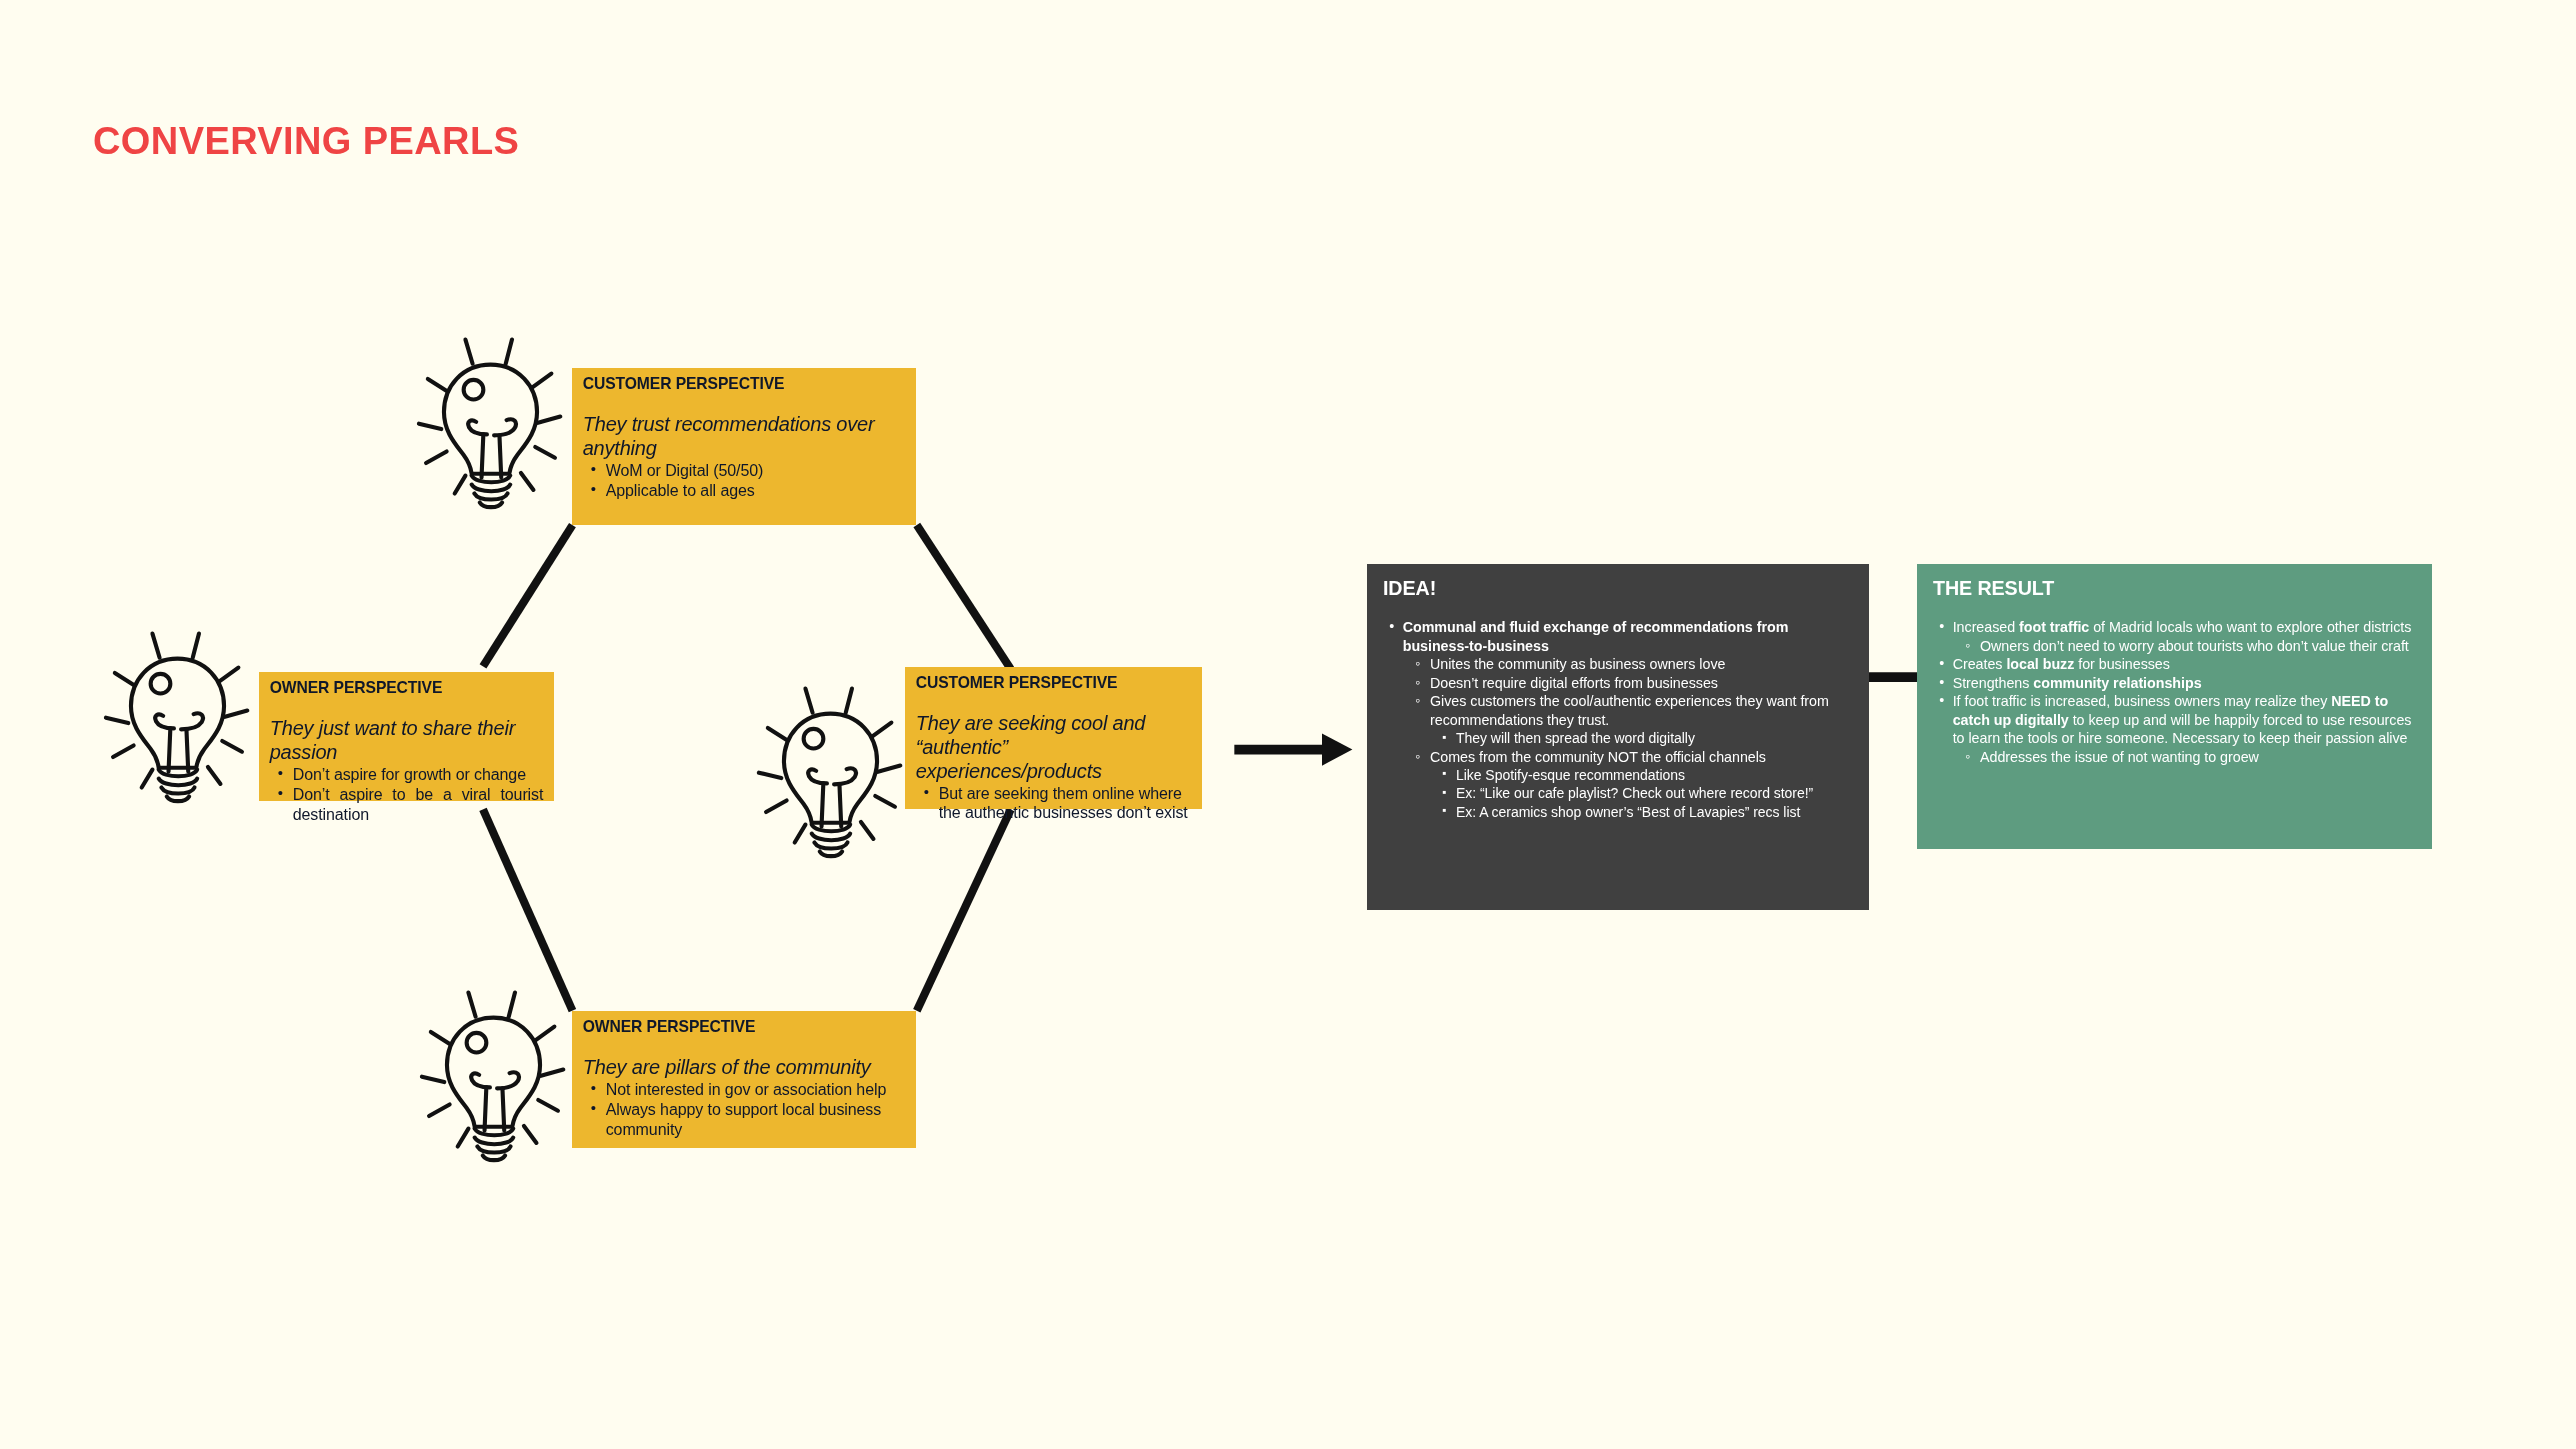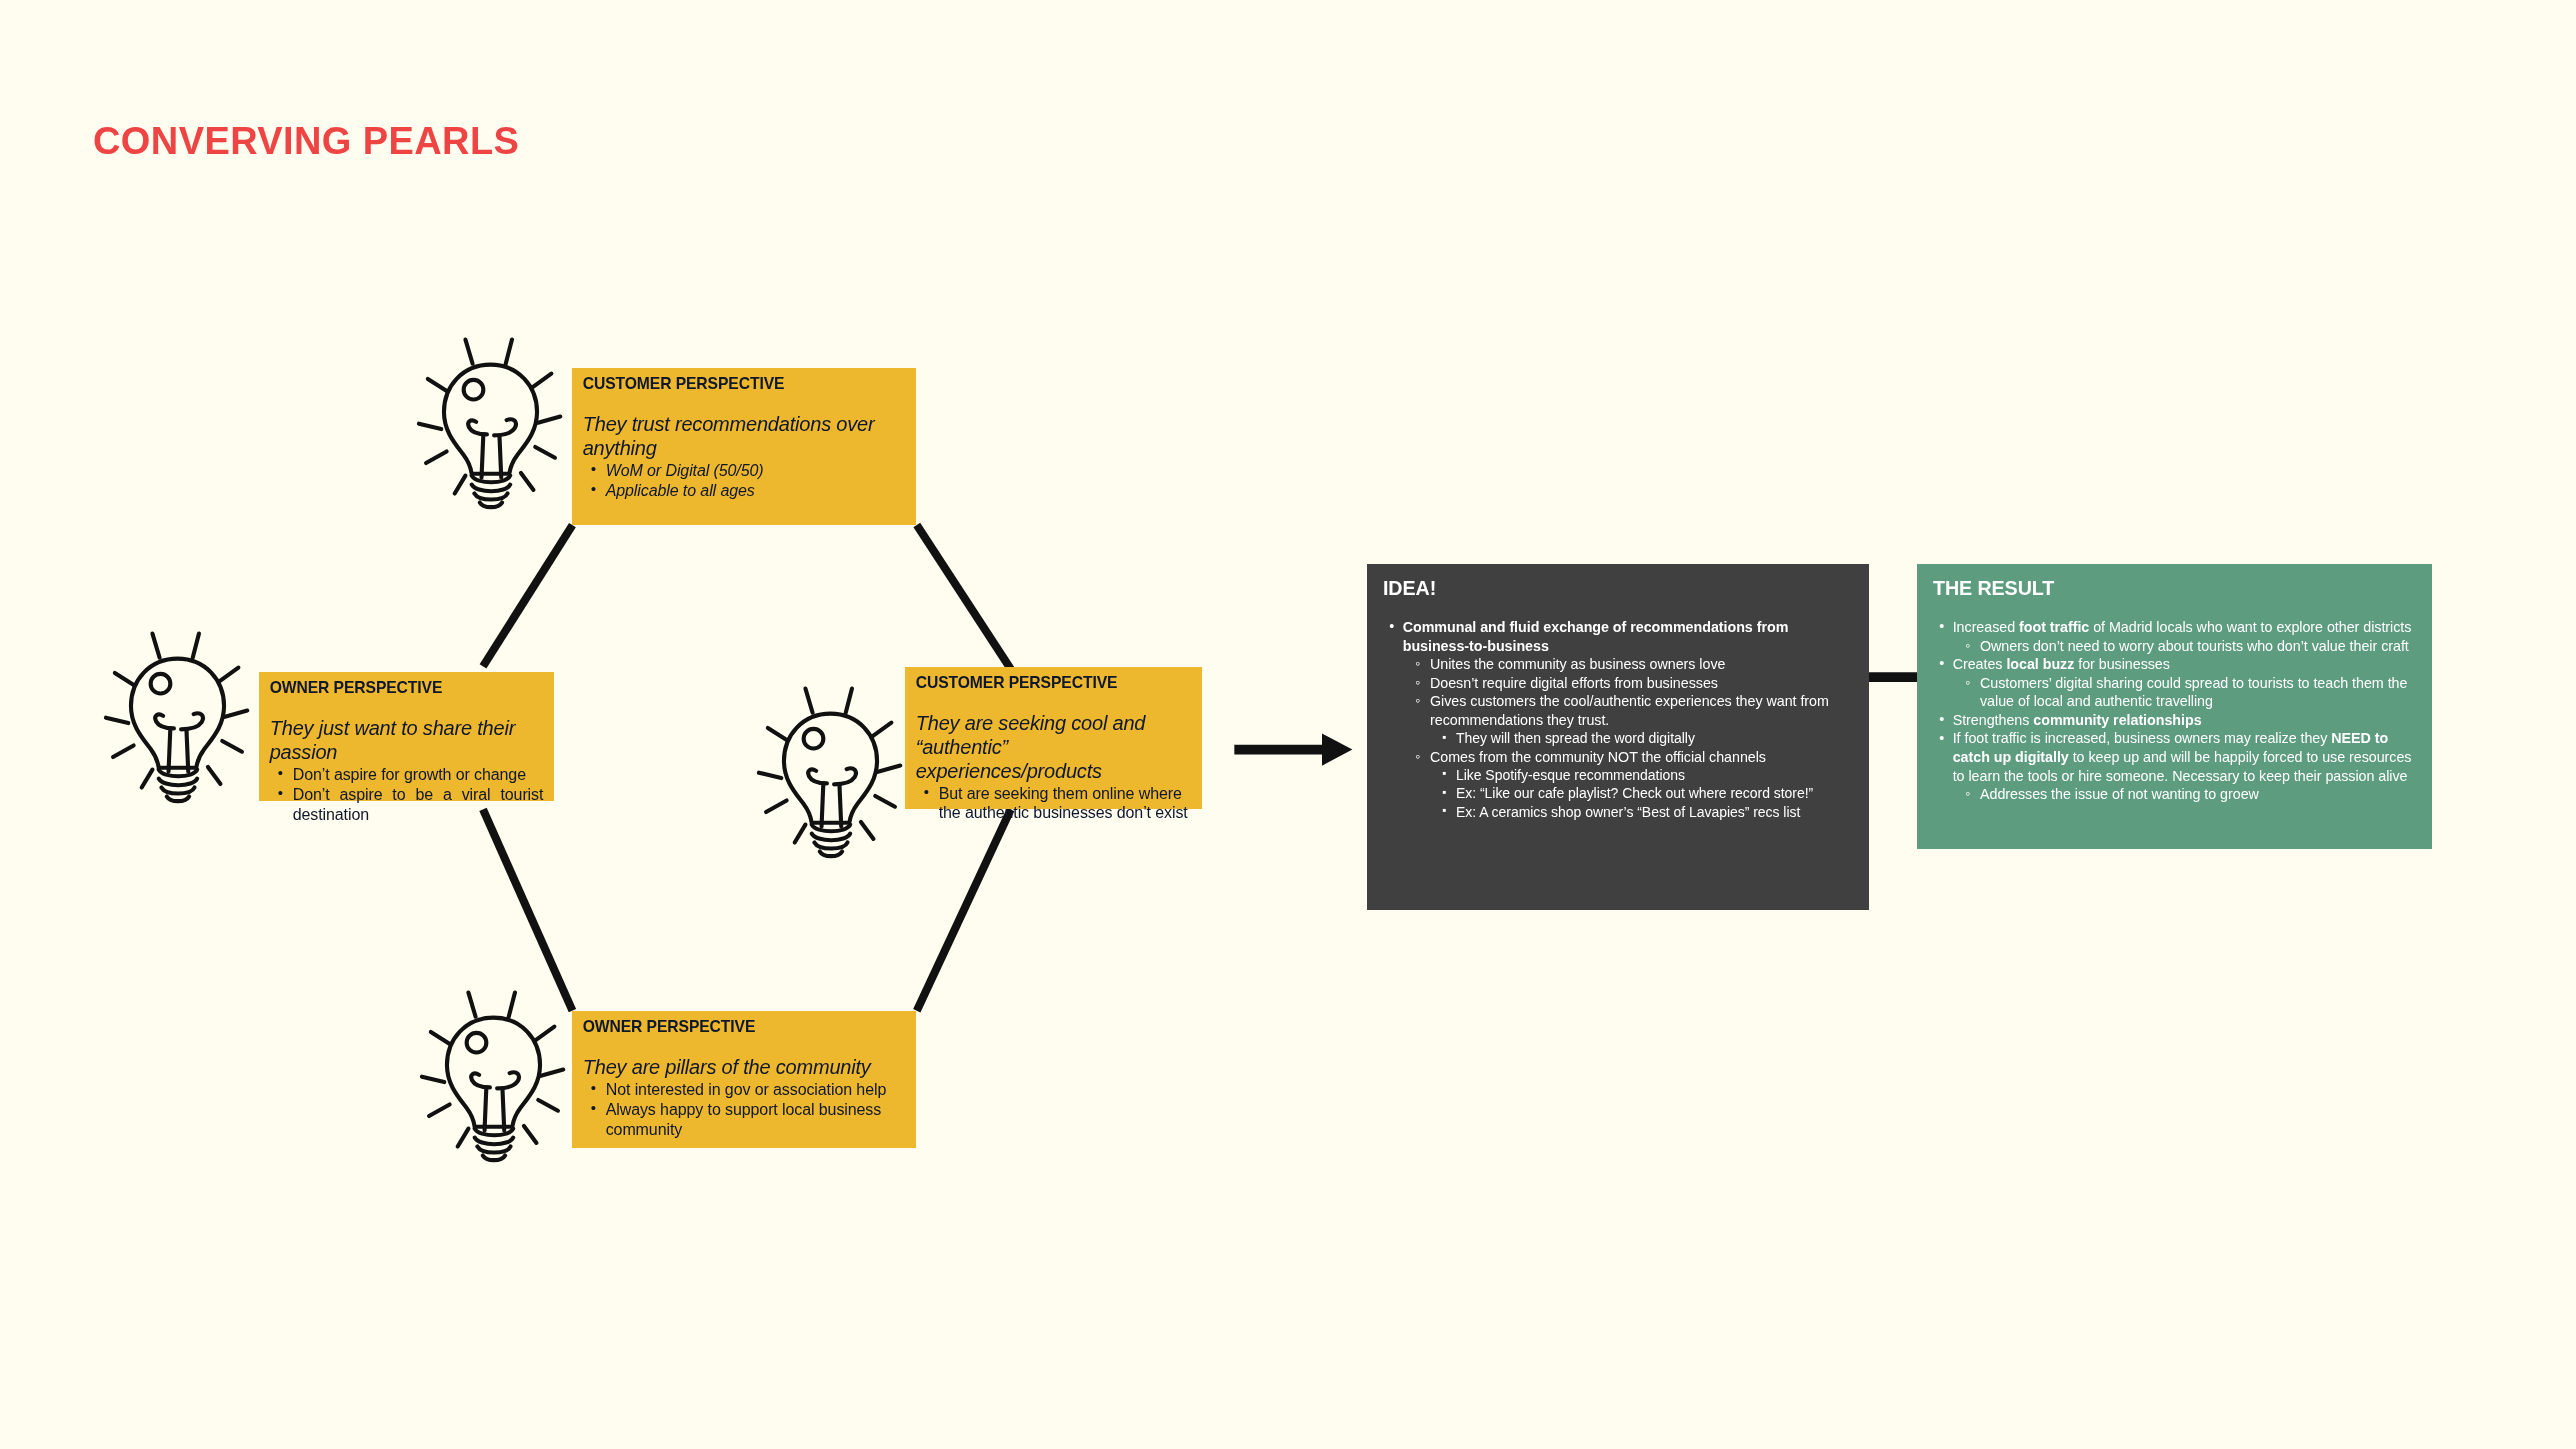--- a/index.html
+++ b/index.html
@@ -76,21 +76,21 @@
     margin-top: 0.9px;
     letter-spacing: -0.1px;
   }
   .pcard ul.pc-list li::before {
     content: "\2022";
     position: absolute;
     left: -15px;
     top: -0.9px;
     font-size: 15px;
   }
-  .pcard ul.pc-list li.it { font-style: italic; }
+  .pcard ul.pc-list li.it { }
   .pcard ul.pc-list li.just { text-align: justify; }
 
   
   #card-customer-top   { left: 572px;  top: 368px;  width: 344px; height: 157px; }
   #card-owner-left     { left: 259px;  top: 672px;  width: 295px; height: 129px; }
   #card-customer-right { left: 905px; top: 667px;  width: 297px; height: 142px; }
   #card-owner-bottom   { left: 572px;  top: 1011px; width: 344px; height: 137px; }
 
   
   .bulb { position: absolute; }
@@ -365,21 +365,20 @@
       </ul>
     <div class="microtext">&nbsp;</div>
   </div>
 
   <div class="panel" id="panel-result">
     <div class="panel-title">THE RESULT</div>
     <ul id="result-list">
         <li class="l1">Increased <b>foot traffic</b> of Madrid locals who want to explore other districts</li>
         <li class="l2">Owners don’t need to worry about tourists who don’t value their craft</li>
         <li class="l1">Creates <b>local buzz</b> for businesses</li>
-        <li class="l2">Customers’ digital sharing could spread to tourists to teach them the value of local and authentic travelling</li>
         <li class="l1">Strengthens <b>community relationships</b></li>
         <li class="l1">If foot traffic is increased, business owners may realize they <b>NEED to catch up digitally</b> to keep up and will be happily forced to use resources to learn the tools or hire someone. Necessary to keep their passion alive</li>
         <li class="l2">Addresses the issue of not wanting to groew</li>
       </ul>
     <div class="microtext">&nbsp;</div>
   </div>
 
 </div>
 
 

